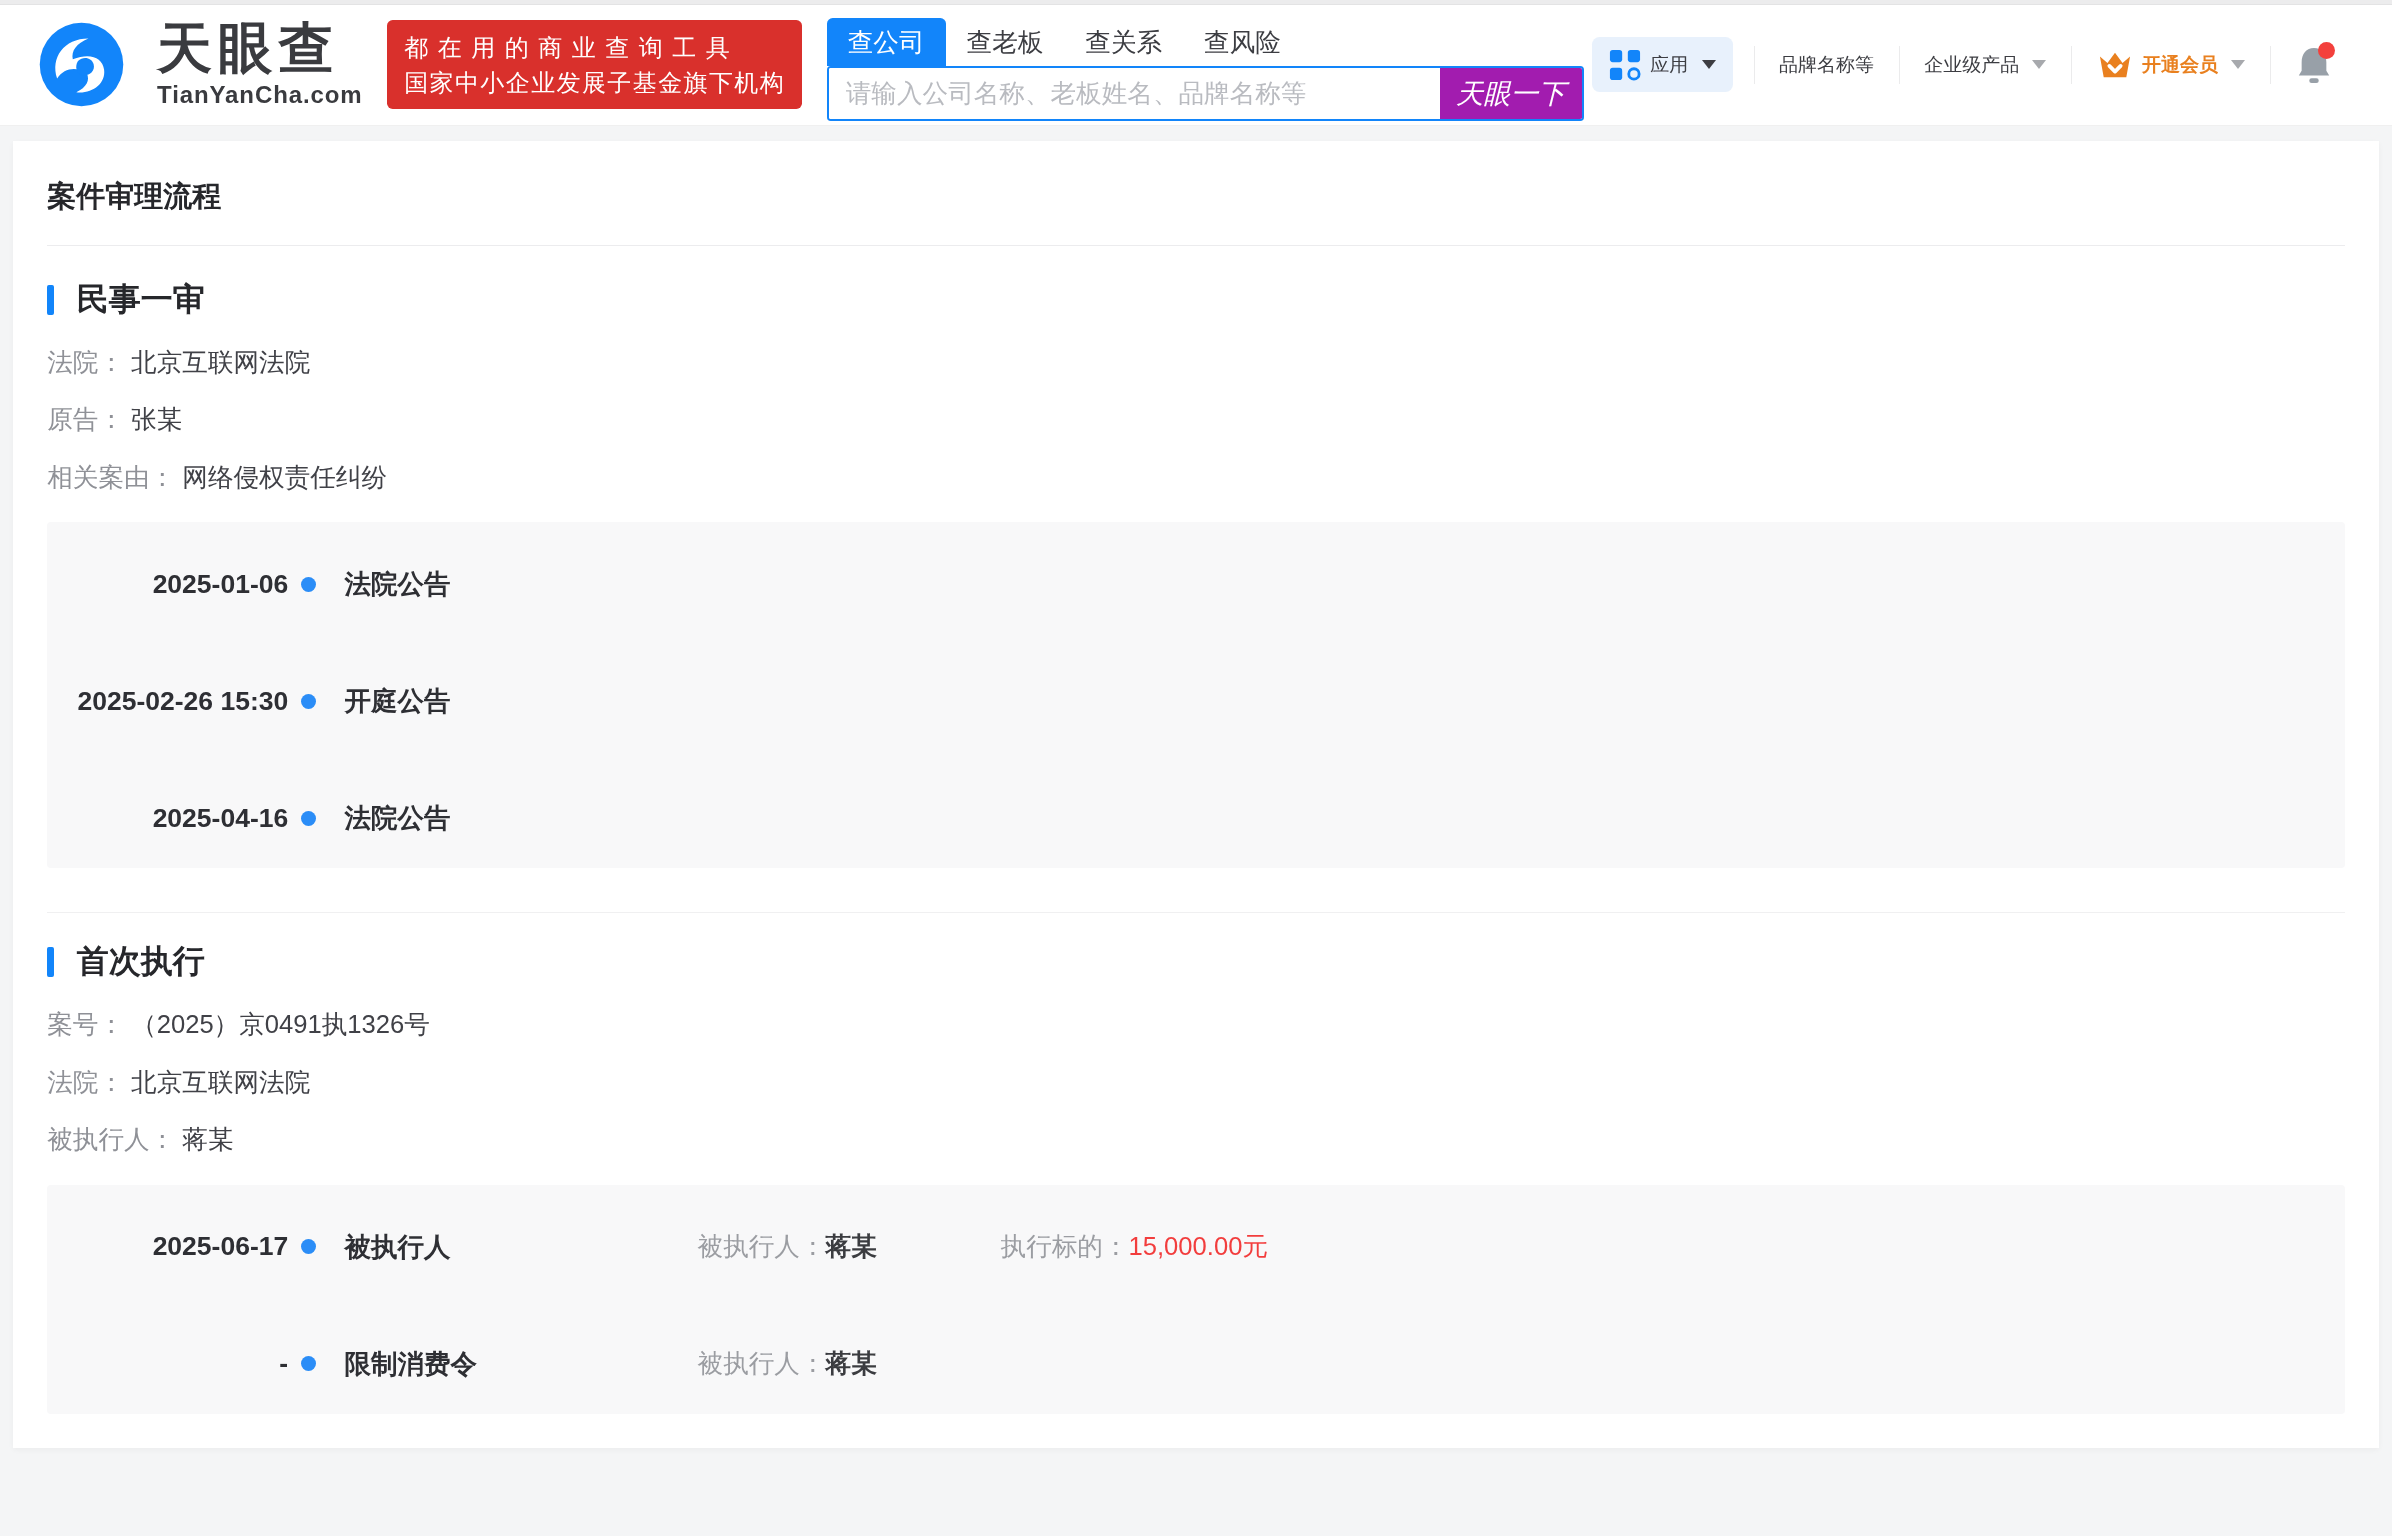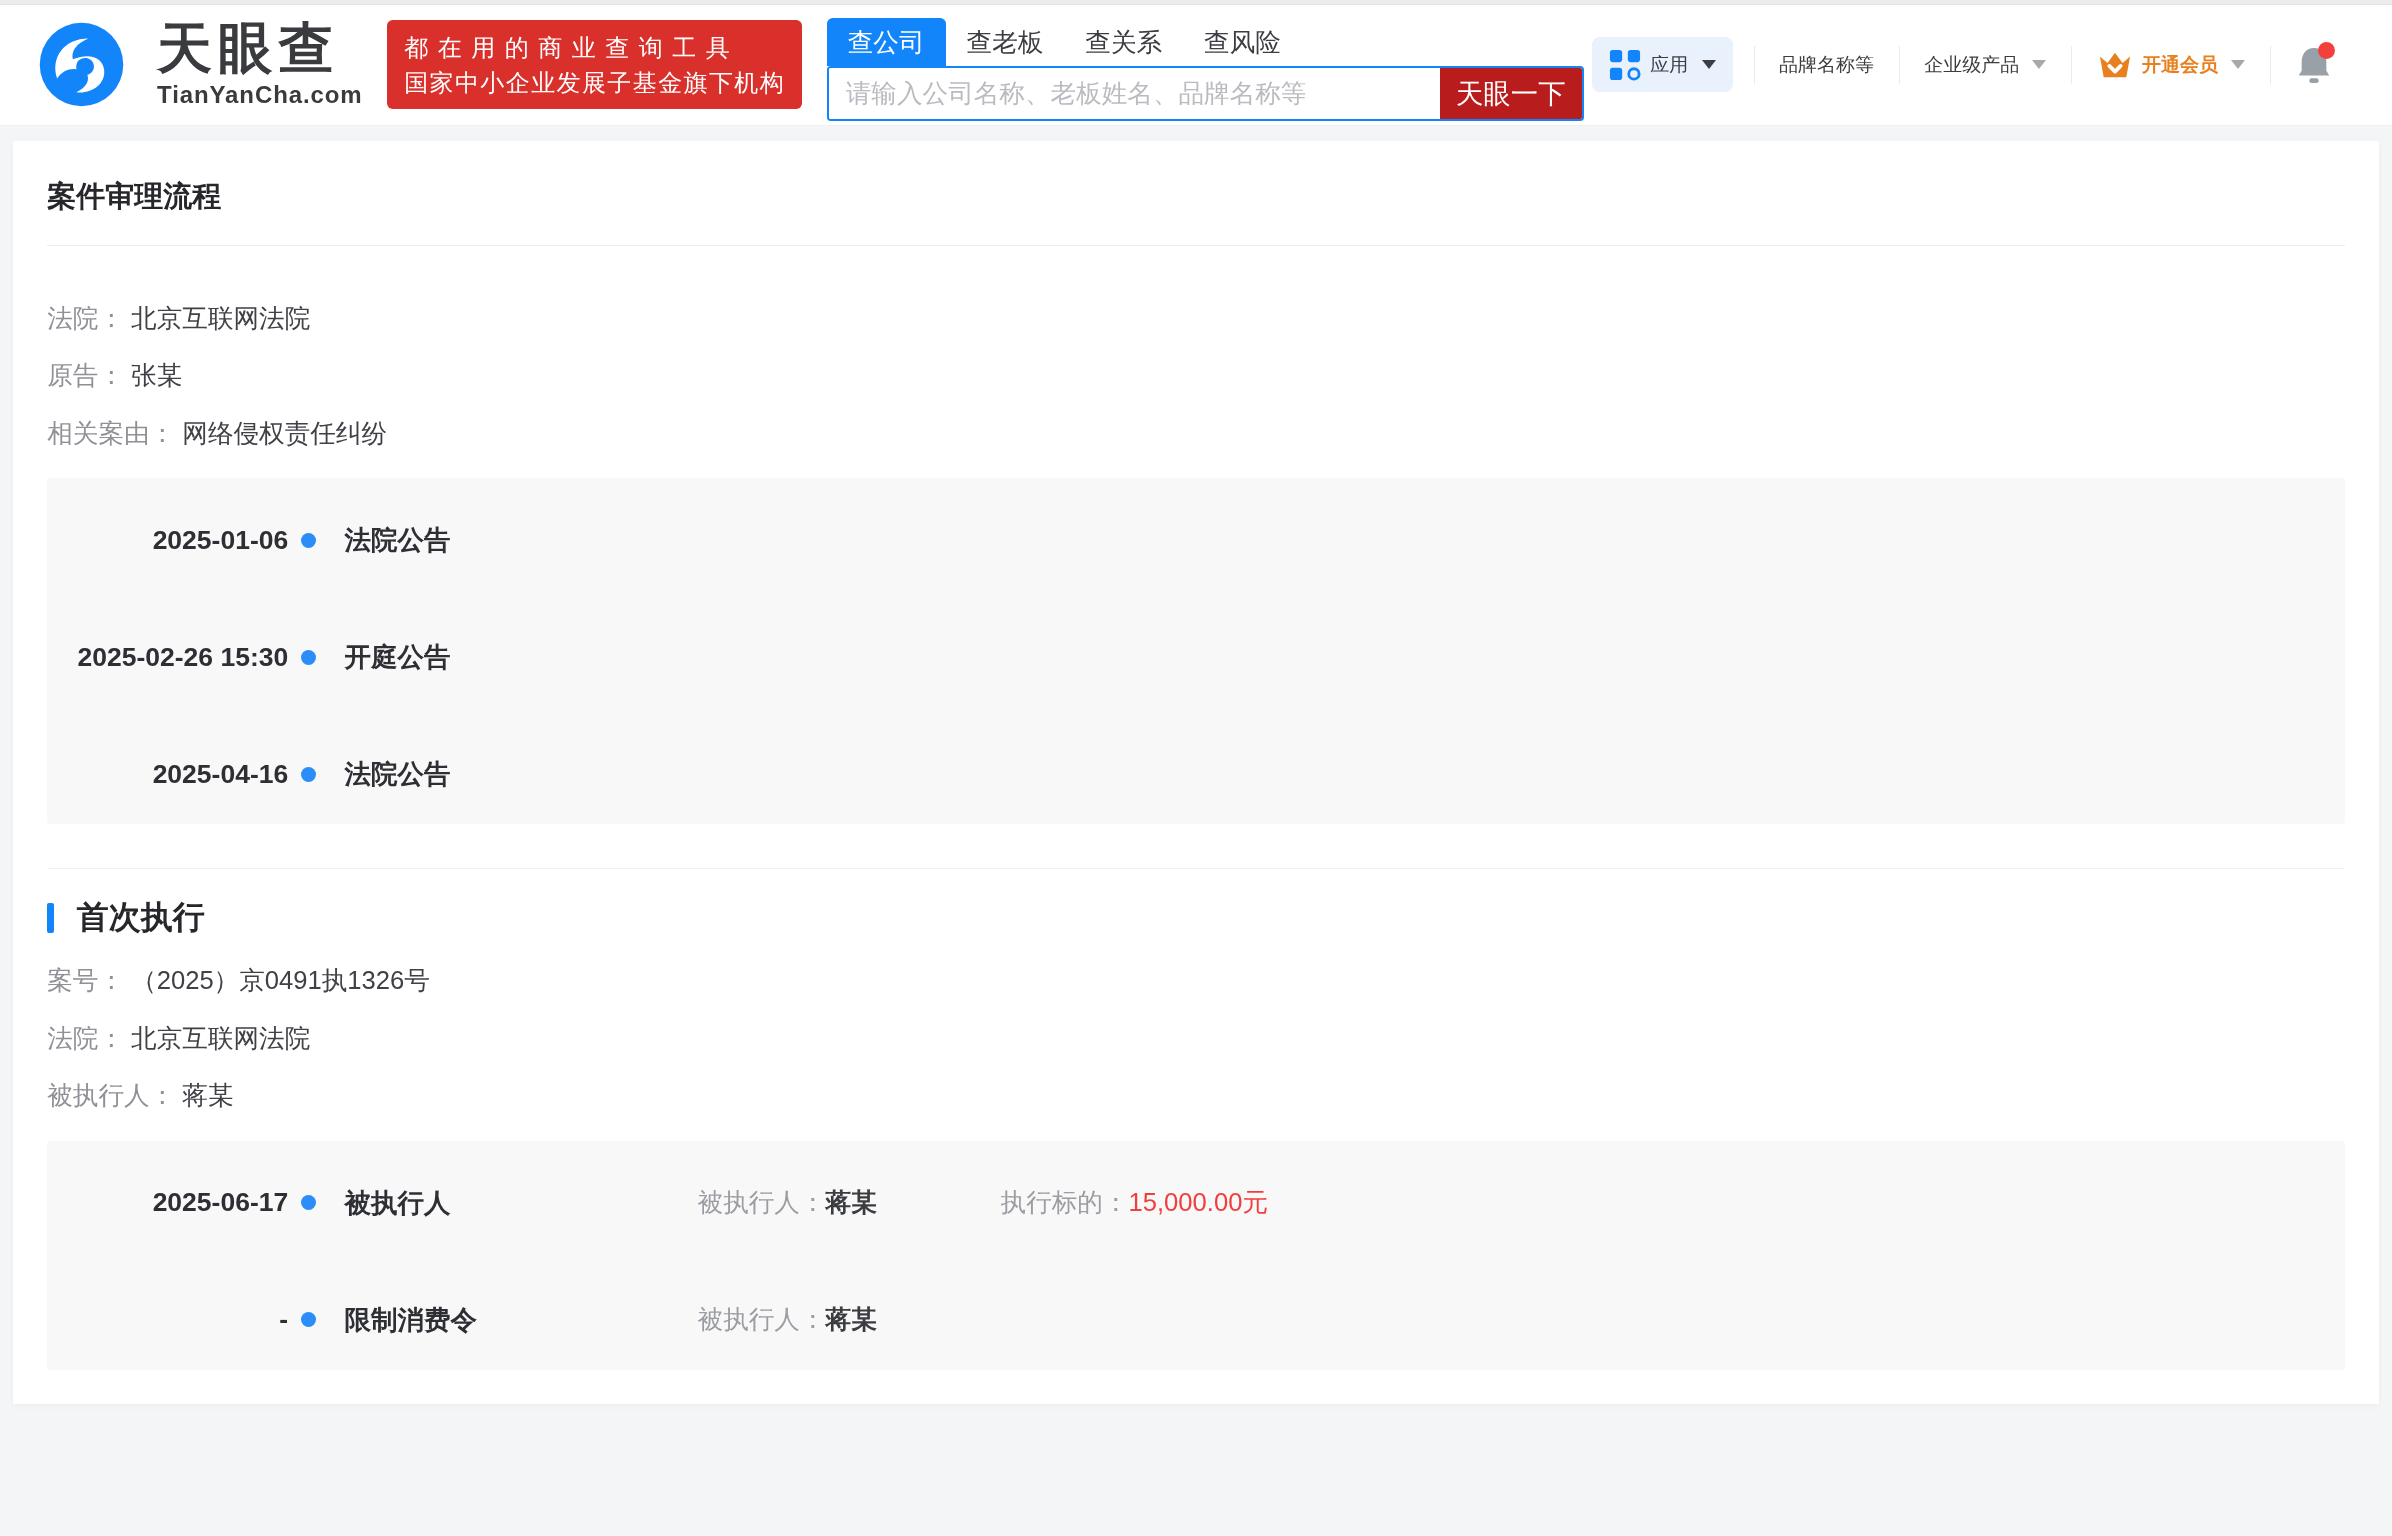--- a/index.html
+++ b/index.html
@@ -25,22 +25,22 @@
 
   .search-group { margin-left:24.6px; display:flex; flex-direction:column; position:relative; top:5px; }
   .tabs { display:flex; align-items:flex-end; }
   .tab { font-size:25.6px; color:#3c3d42; padding:6.6px 21px; cursor:pointer; }
   .tab.active { background:#1285fa; color:#fff; border-radius:5.7px 5.7px 0 0; }
   .search-bar { display:flex; width:757px; height:55px; border:2.8px solid #1285fa;
     border-radius:3.8px; background:#fff; overflow:hidden; }
   .search-input { flex:1; border:none; outline:none; font-size:25.6px; padding:0 17px;
     color:#3c3d42; font-family:inherit; }
   .search-input::placeholder { color:#b9bbc0; }
-  .search-btn { width:142px; background:#b91c1c; color:#fff; border:none; font-size:27.4px;
-    font-family:inherit; cursor:pointer; }
+  .search-btn { width:142px; background:#a21caf; color:#fff; border:none; font-size:27.4px;
+    font-family:inherit; cursor:pointer;font-style:italic; }
 
   .right-nav { margin-left:auto; display:flex; align-items:center; }
   .nav-sep { width:0.9px; height:38px; background:#ebebec; }
   .nav-item { display:flex; align-items:center; gap:9.5px; font-size:19px; color:#3c3d42;
     padding:0 24.6px; cursor:pointer; white-space:nowrap; }
   .apps-chip { background:#e8f1fc; border-radius:7.6px; padding:11.4px 17px; margin-right:21px; }
   .caret-dark { width:0; height:0; border-left:7.6px solid transparent; border-right:7.6px solid transparent;
     border-top:9.5px solid #3c3d42; margin-left:3.8px; }
   .caret-gray { width:0; height:0; border-left:7.6px solid transparent; border-right:7.6px solid transparent;
     border-top:9.5px solid #a7a9ad; margin-left:3.8px; }
@@ -163,20 +163,24 @@
     </div>
 
   </nav>
 </header>
 
 <main class="card">
   <h1 class="page-title">案件审理流程</h1>
   <div class="title-divider"></div>
   <div id="sections-root">
       <section class="case-section">
+    <div class="sec-head">
+      <span class="sec-bar"></span>
+      <h2 class="sec-title">民事一审</h2>
+    </div>
     <div class="fields">
           <div class="field-row">
     <span class="f-label">法院：</span>
     <span class="f-value">北京互联网法院</span>
   </div>
           <div class="field-row">
     <span class="f-label">原告：</span>
     <span class="f-value">张某</span>
   </div>
           <div class="field-row">

